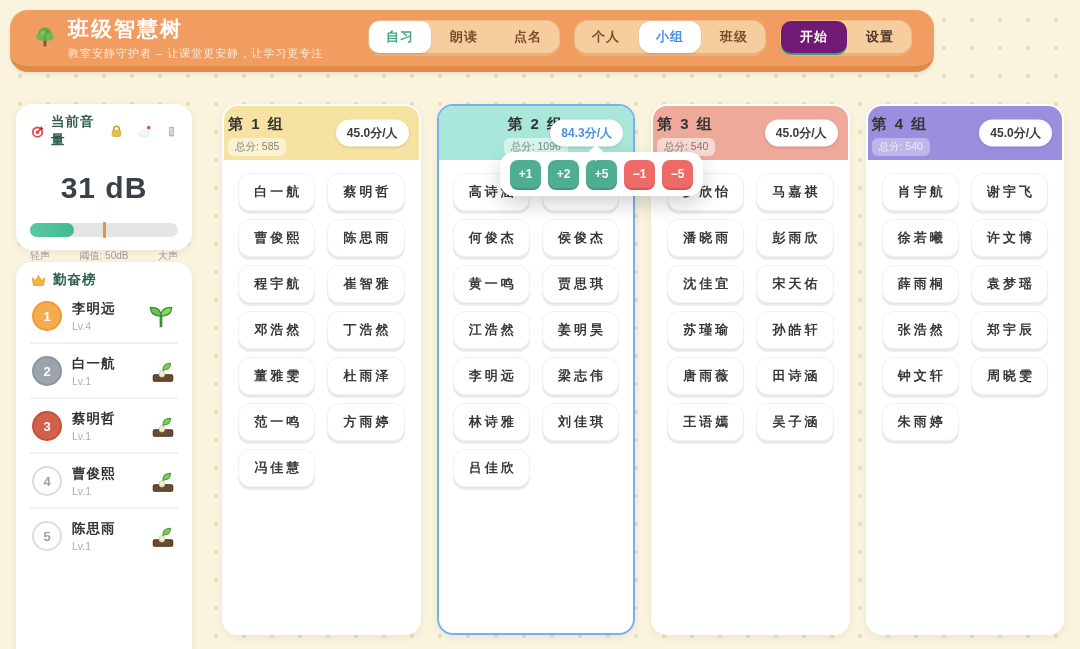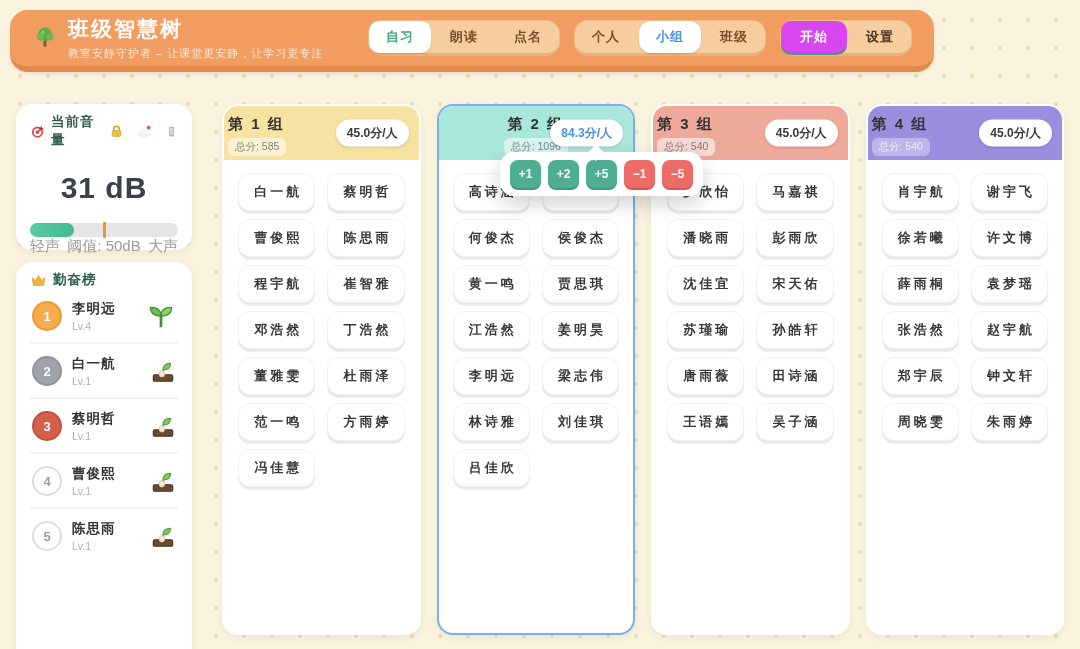--- a/index.html
+++ b/index.html
@@ -31,42 +31,42 @@
     border-radius:14px; padding:0; display:flex; gap:2px; align-items:flex-end;
   }
   .seg-btn {
     border:none; background:transparent; cursor:pointer;
     font-family:inherit; font-size:13px; font-weight:bold; color:#7C4E28;
     padding:7px 17px; border-radius:10px; letter-spacing:1px;
   }
   .seg-btn.active-green { background:#FFFFFF; color:#45A67F; box-shadow:0 1px 2px rgba(0,0,0,0.12); }
   .seg-btn.active-blue  { background:#FFFFFF; color:#4A90E2; box-shadow:0 1px 2px rgba(0,0,0,0.12);border-radius:12px; }
   .seg-btn.btn-start {
-    background:#d946ef; color:#FFFFFF; border-radius:10px;
+    background:#701a75; color:#FFFFFF; border-radius:10px;
     box-shadow:0 2px 0 #3F9A7F; padding:7px 19px;
   }
   .seg-btn.btn-dark { color:#4A3524; }
 
   
   .panel {
     position:absolute; left:16px; width:176px; background:#FFFFFF;
     border-radius:16px; box-shadow:0 2px 8px rgba(0,0,0,0.07); padding:9px 14px;
   }
   .volume-panel { top:104px; height:146px; }
   .panel-title-row { display:flex; align-items:center; gap:6px; }
   .panel-title { font-size:13.5px; font-weight:bold; color:#2E5F4F; letter-spacing:1px; }
   .vol-icons { margin-left:auto; display:flex; align-items:center; gap:12px; }
   .vol-value { text-align:center; font-size:30px; font-weight:bold; color:#3A4149; margin-top:22px; letter-spacing:1px; }
   .vol-track {
     position:relative; margin-top:18px; height:14px; border-radius:7px; background:#E5E5E5; overflow:visible;
   }
   .vol-fill { position:absolute; left:0; top:0; bottom:0; border-radius:7px;
     background:linear-gradient(90deg,#58CBA2,#45B88E); }
   .vol-marker { position:absolute; top:-1px; width:3px; height:16px; background:#E8923F; border-radius:1px; }
-  .vol-labels { display:flex; justify-content:space-between; margin-top:0; font-size:15px; color:#9B9B9B; }
+  .vol-labels { display:flex; justify-content:space-between; margin-top:12px; font-size:10px; color:#9B9B9B; }
 
   .leader-panel { top:262px; height:404px; }
   .lb-row { display:flex; align-items:center; gap:10px; padding:11px 2px 10px 2px; border-bottom:2px solid #F1F1F3; }
   .lb-row:last-child { border-bottom:none; }
   .lb-badge {
     width:30px; height:30px; border-radius:50%; flex:0 0 30px;
     display:flex; align-items:center; justify-content:center;
     font-size:13px; font-weight:bold;
   }
   .lb-info .lb-name { font-size:13.5px; font-weight:bold; color:#333333; letter-spacing:1px; }
@@ -357,21 +357,20 @@
       <section class="column">
         <div class="col-header" style="background: rgb(156, 142, 223);"><div class="group-title">第 4 组</div><span class="total-pill" style="background: rgba(255, 255, 255, 0.35); color: rgb(240, 237, 251);">总分: 540</span><span class="avg-pill" style="color: rgb(58, 58, 58);">45.0分/人</span></div>
         <div class="students">
           <button class="student-btn">肖宇航</button>
           <button class="student-btn">谢宇飞</button>
           <button class="student-btn">徐若曦</button>
           <button class="student-btn">许文博</button>
           <button class="student-btn">薛雨桐</button>
           <button class="student-btn">袁梦瑶</button>
           <button class="student-btn">张浩然</button>
-          <button class="student-btn">赵宇航</button>
           <button class="student-btn">郑宇辰</button>
           <button class="student-btn">钟文轩</button>
           <button class="student-btn">周晓雯</button>
           <button class="student-btn">朱雨婷</button>
         </div>
       </section>
     </main>
 
   <div class="score-popup" id="score-popup">
     <div class="popup-arrow"></div>

